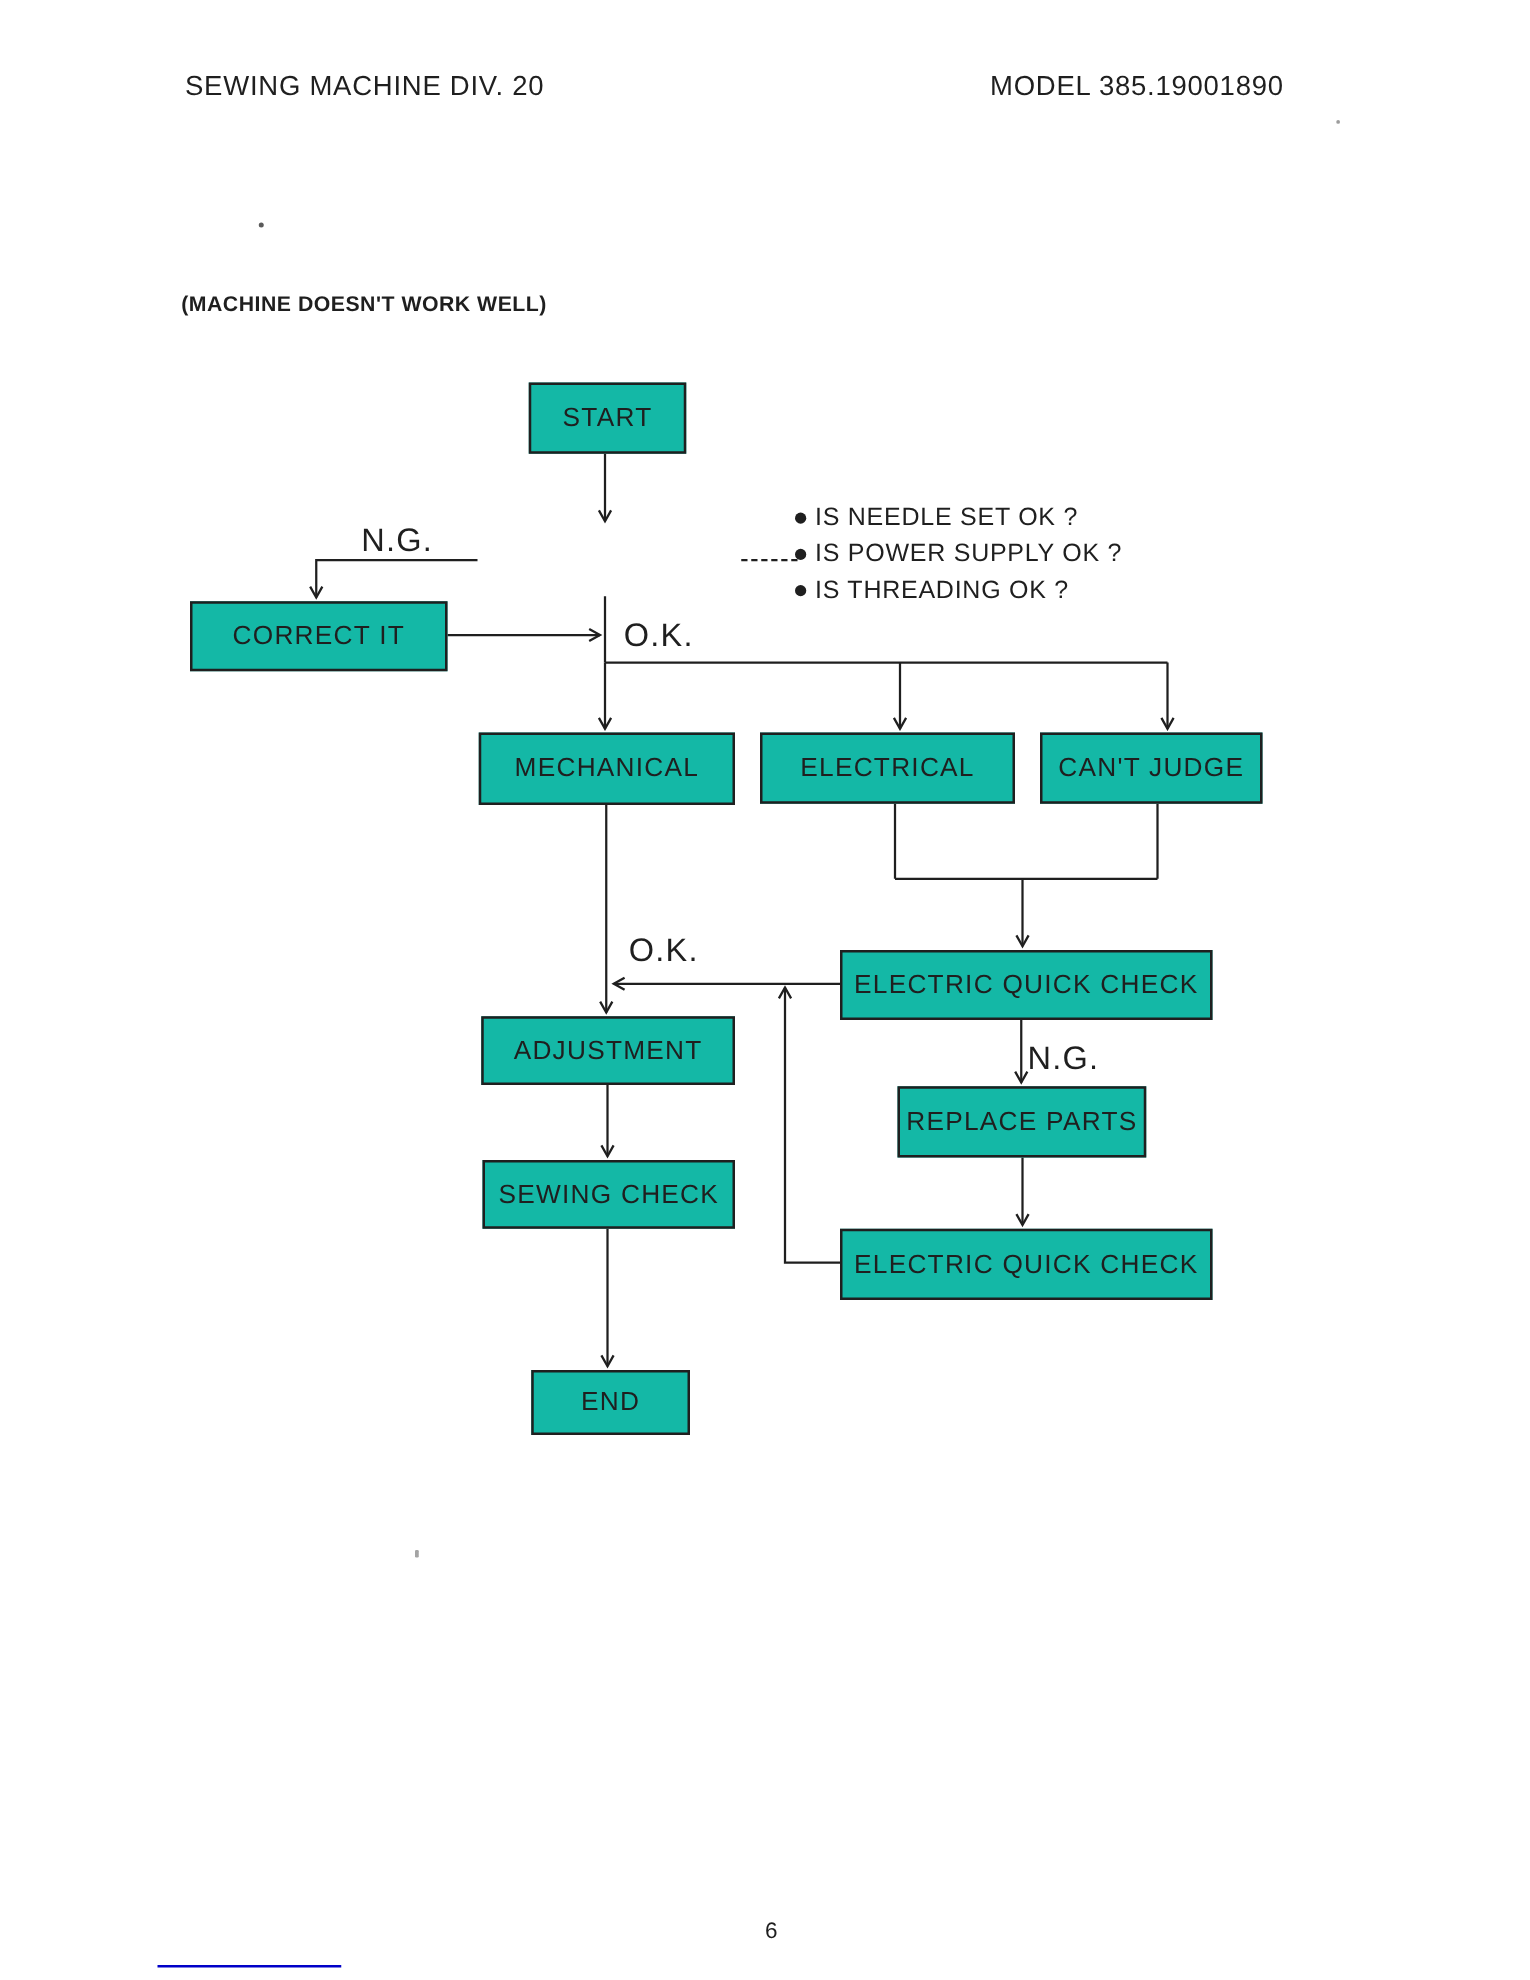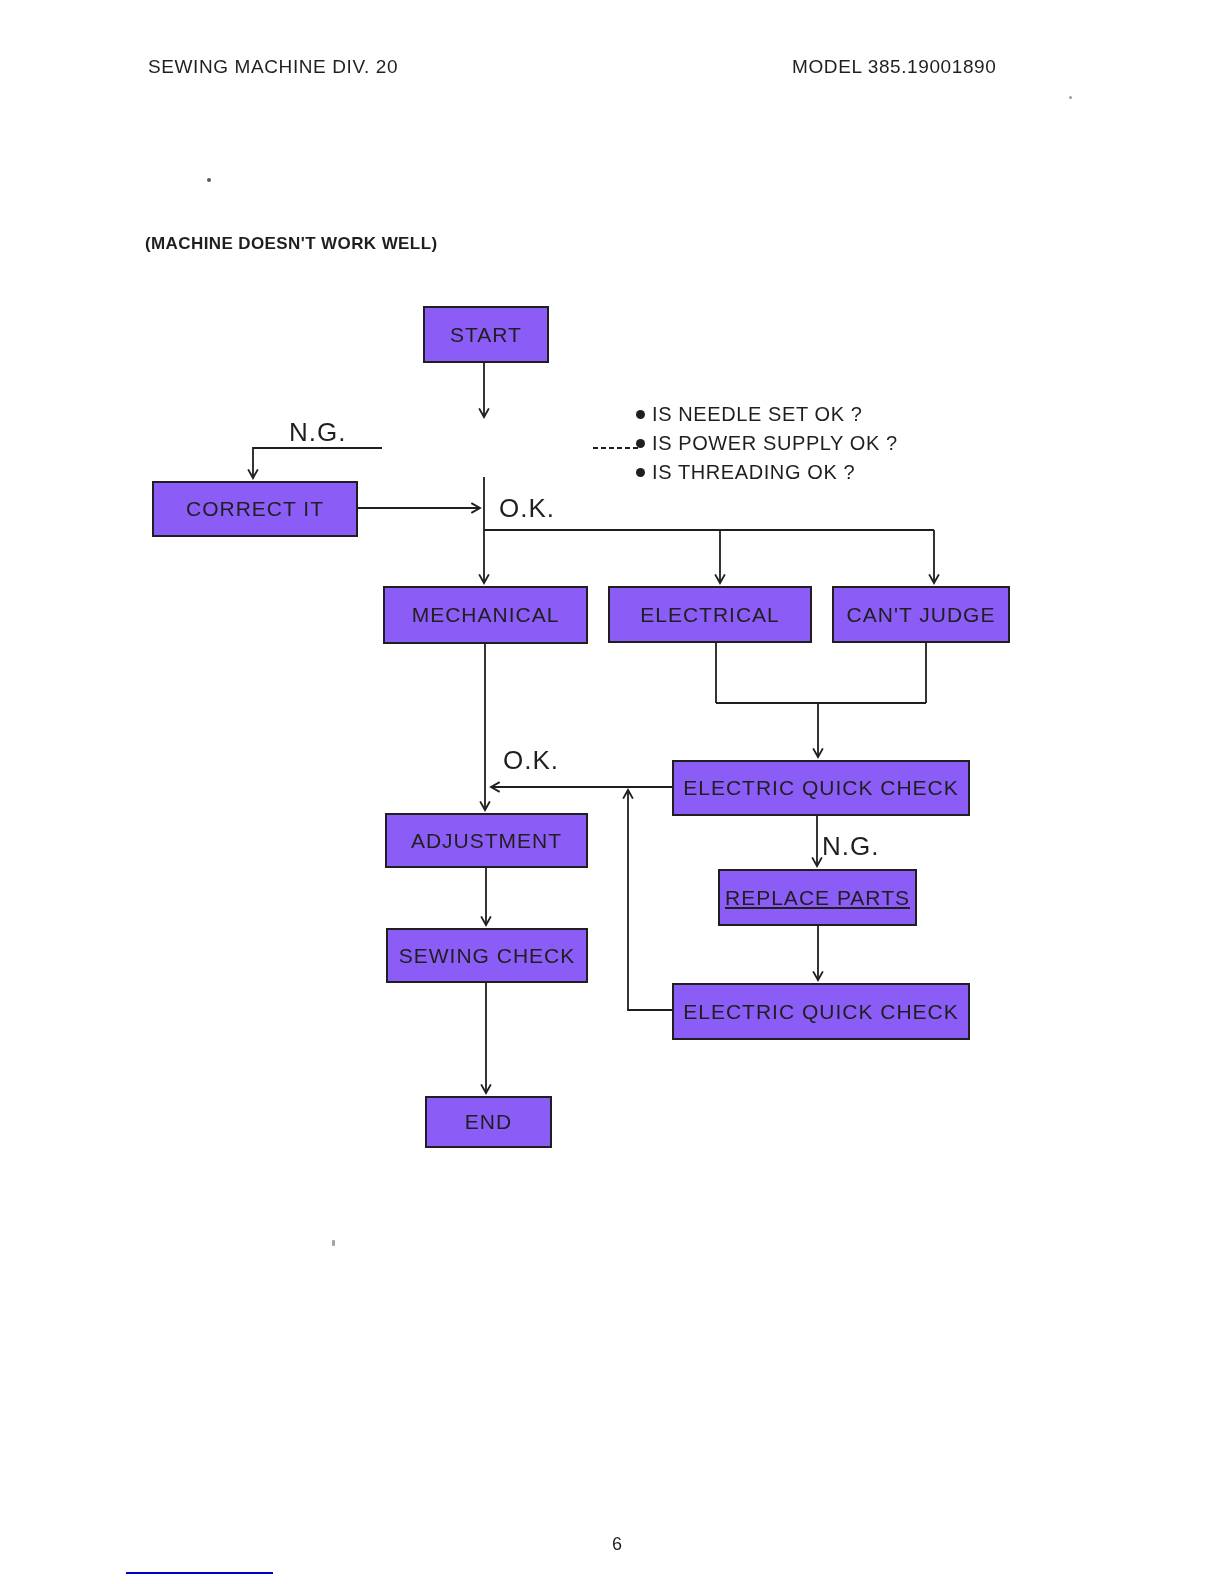--- a/index.html
+++ b/index.html
@@ -8,21 +8,21 @@
     width: 1224px;
     height: 1584px;
     margin: 0 auto;
     background: #ffffff;
     font-family: "Liberation Sans", sans-serif;
     color: #1f1f1f;
     overflow: hidden;
   }
   .hdr {
     position: absolute;
-    font-size: 19px;
+    font-size: 22px;
     letter-spacing: 0.6px;
     white-space: nowrap;
   }
   .hdr-left  { left: 148px; top: 56px; }
   .hdr-right { left: 792px; top: 56px; }
   .title {
     position: absolute;
     left: 0; right: 0;
     top: 160px;
     padding-left: 20px;
@@ -41,21 +41,21 @@
     white-space: nowrap;
   }
   svg.connectors {
     position: absolute;
     left: 0; top: 0;
     width: 1224px; height: 1584px;
   }
   .node {
     position: absolute;
     border: 2px solid #1f1f1f;
-    background: #8b5cf6;
+    background: #14b8a6;
     display: flex;
     align-items: center;
     justify-content: center;
     font-size: 21px;
     letter-spacing: 1px;
     white-space: nowrap;
     box-sizing: border-box;
   }
   .edge-label {
     position: absolute;
@@ -149,21 +149,21 @@
   <div class="node" style="left:152px; top:481px; width:206px; height:56px;">CORRECT IT</div>
 
   <div class="node" style="left:608px; top:586px; width:204px; height:57px;">ELECTRICAL</div>
 
   <div class="node" style="left:832px; top:586px; width:178px; height:57px;">CAN'T JUDGE</div>
 
   <div class="node" style="left:672px; top:760px; width:298px; height:56px;">ELECTRIC QUICK CHECK</div>
 
   <div class="node" style="left:385px; top:813px; width:203px; height:55px;">ADJUSTMENT</div>
 
-  <div class="node" style="left:718px; top:869px; width:199px; height:57px;text-decoration:underline;">REPLACE PARTS</div>
+  <div class="node" style="left:718px; top:869px; width:199px; height:57px;">REPLACE PARTS</div>
 
   <div class="node" style="left:386px; top:928px; width:202px; height:55px;">SEWING CHECK</div>
 
   <div class="node" style="left:672px; top:983px; width:298px; height:57px;">ELECTRIC QUICK CHECK</div>
 
   <div class="node" style="left:425px; top:1096px; width:127px; height:52px;">END</div>
 
   <div class="edge-label" style="left:289px; top:417px;">N.G.</div>
   <div class="edge-label" style="left:499px; top:493px;">O.K.</div>
   <div class="edge-label" style="left:503px; top:745px;">O.K.</div>

